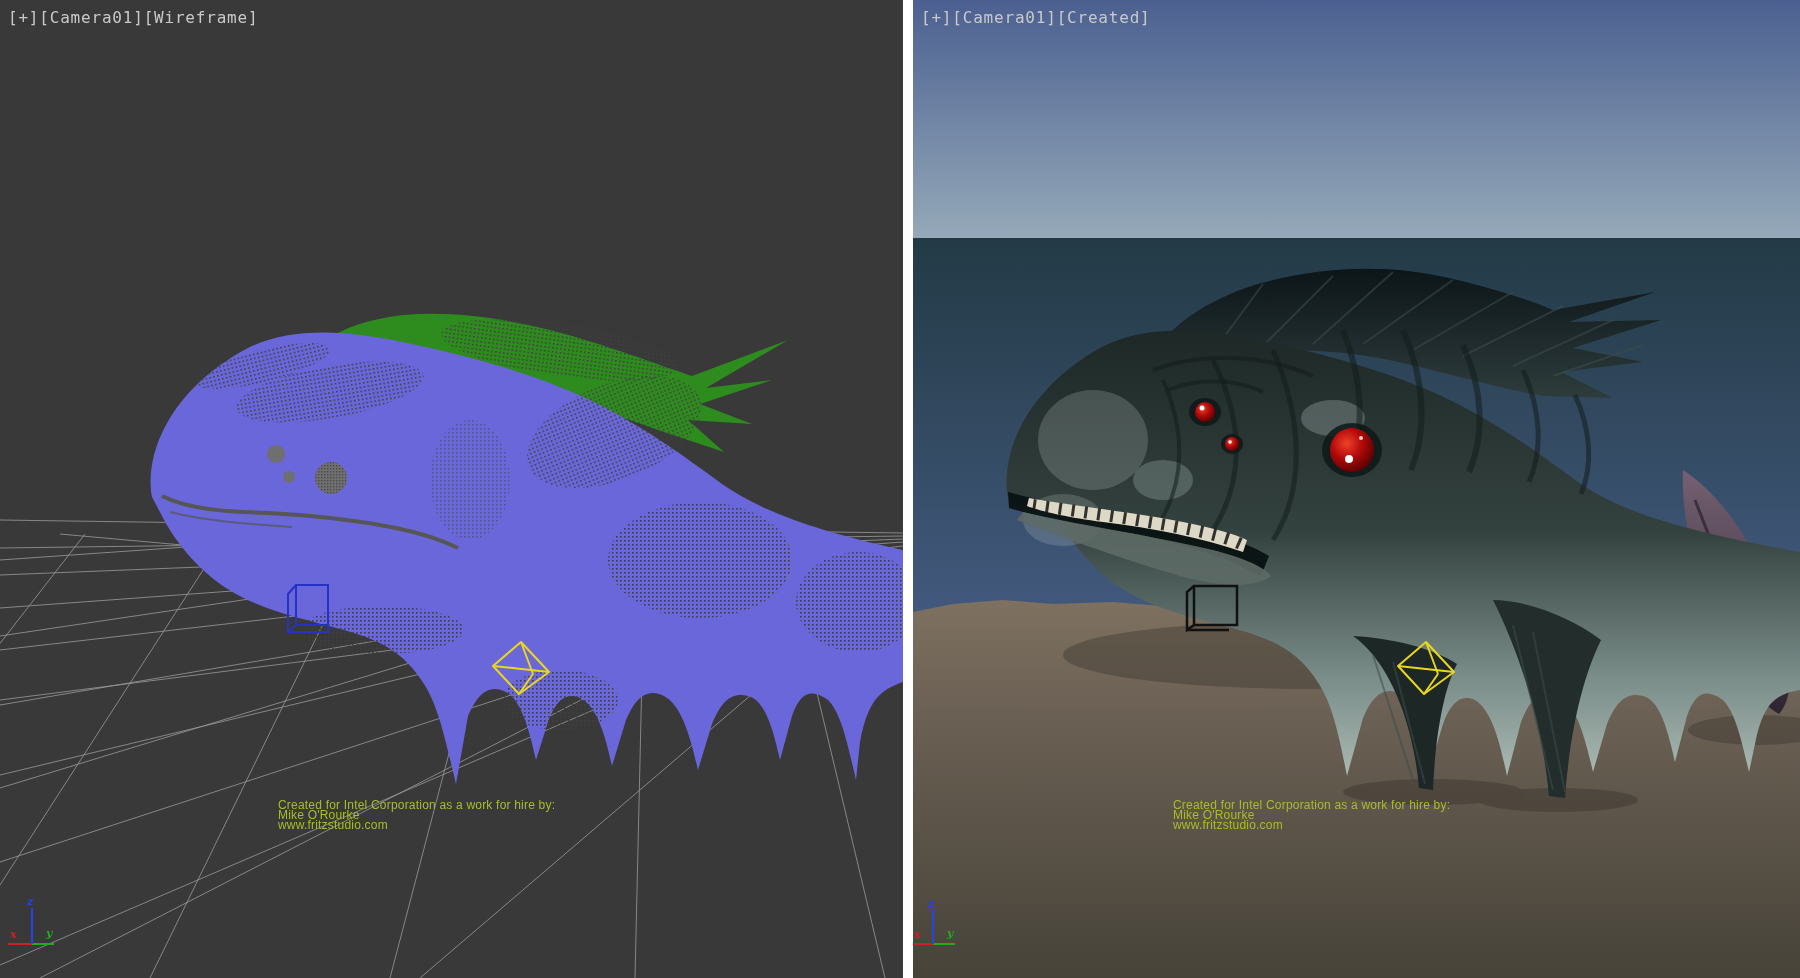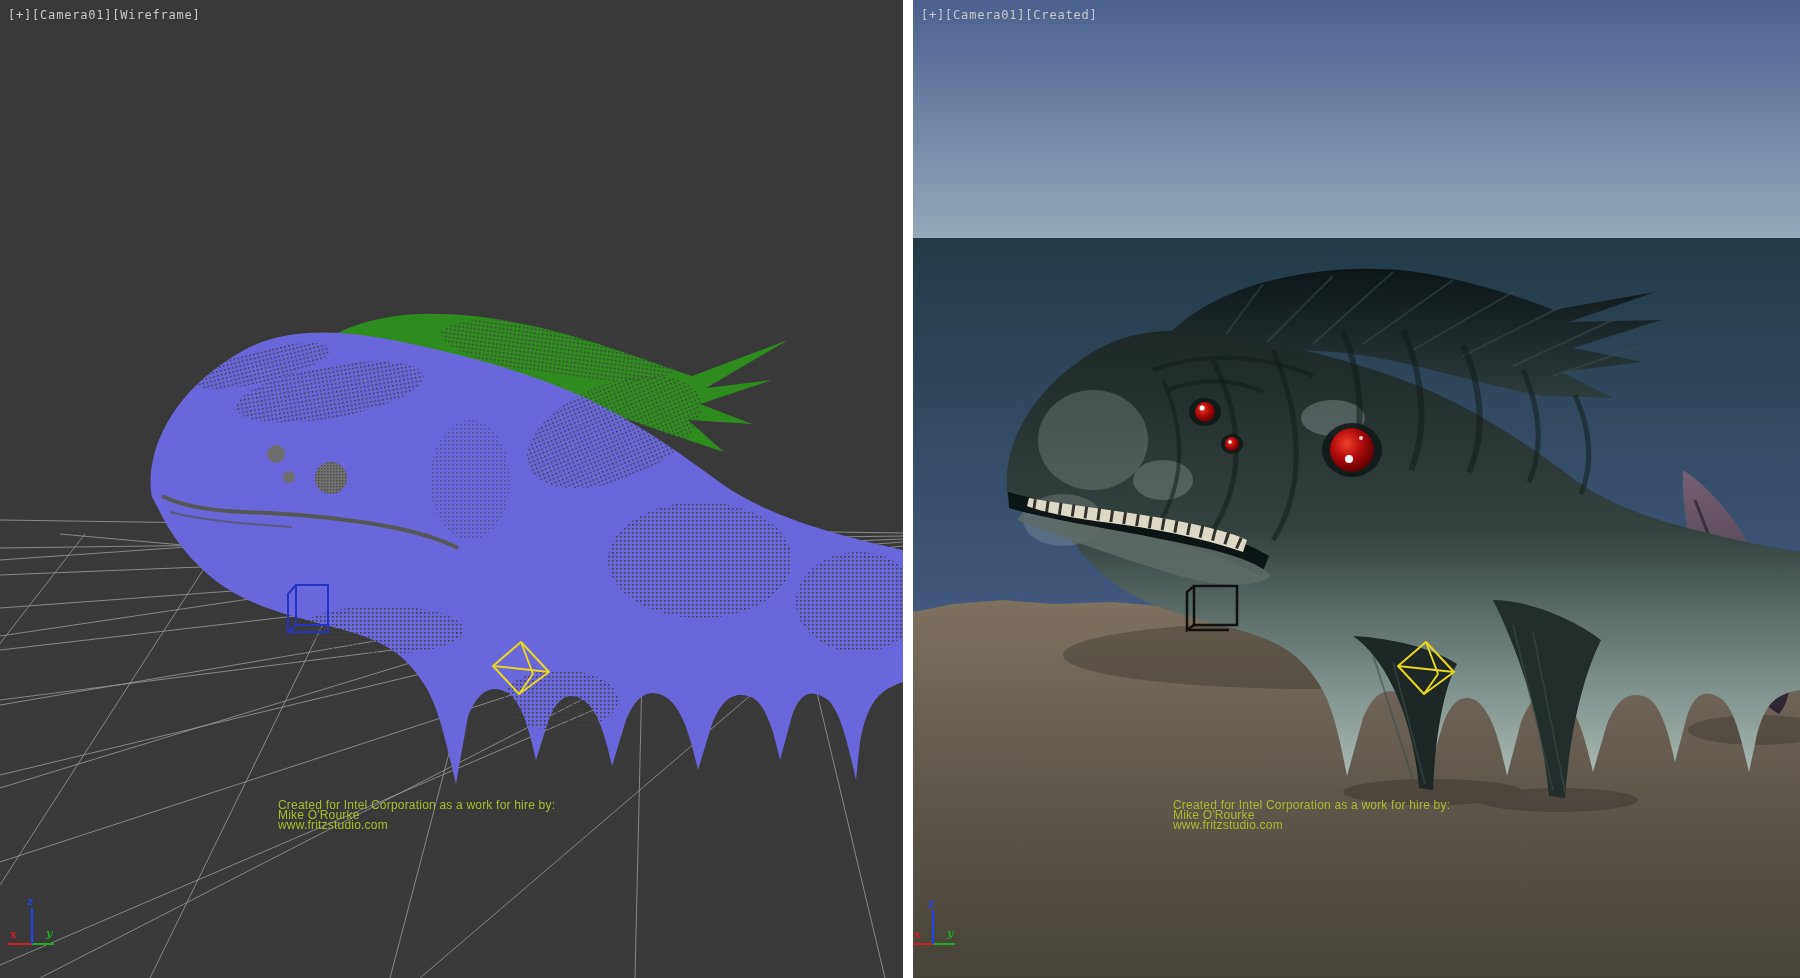--- a/index.html
+++ b/index.html
@@ -10,21 +10,21 @@
     position:relative;
   }
   .stage{position:absolute;inset:0;display:flex;}
   .viewport{position:relative;height:978px;overflow:hidden;}
   .viewport.left{width:903px;background:var(--left-background,#393939);}
   .divider{width:10px;height:978px;background:var(--divider,#ffffff);}
   .viewport.right{width:887px;background:var(--sky-top,#4b6090);}
   .viewport svg{position:absolute;left:0;top:0;display:block;}
   .vp-label{
     position:absolute;left:8px;top:8px;
-    font-size:12px;letter-spacing:.8px;
+    font-size:16px;letter-spacing:.8px;
     color:var(--label-text,#c9c9c9);
     font-family:"DejaVu Sans Mono","Liberation Mono",monospace;
     user-select:none;cursor:pointer;z-index:5;
   }
   .credit{
     position:absolute;z-index:4;
     font-size:12px;font-weight:normal;line-height:10px;
     letter-spacing:.2px;color:var(--credit-text,#a9bd2b);
     font-family:"Liberation Sans",sans-serif;
     white-space:nowrap;

